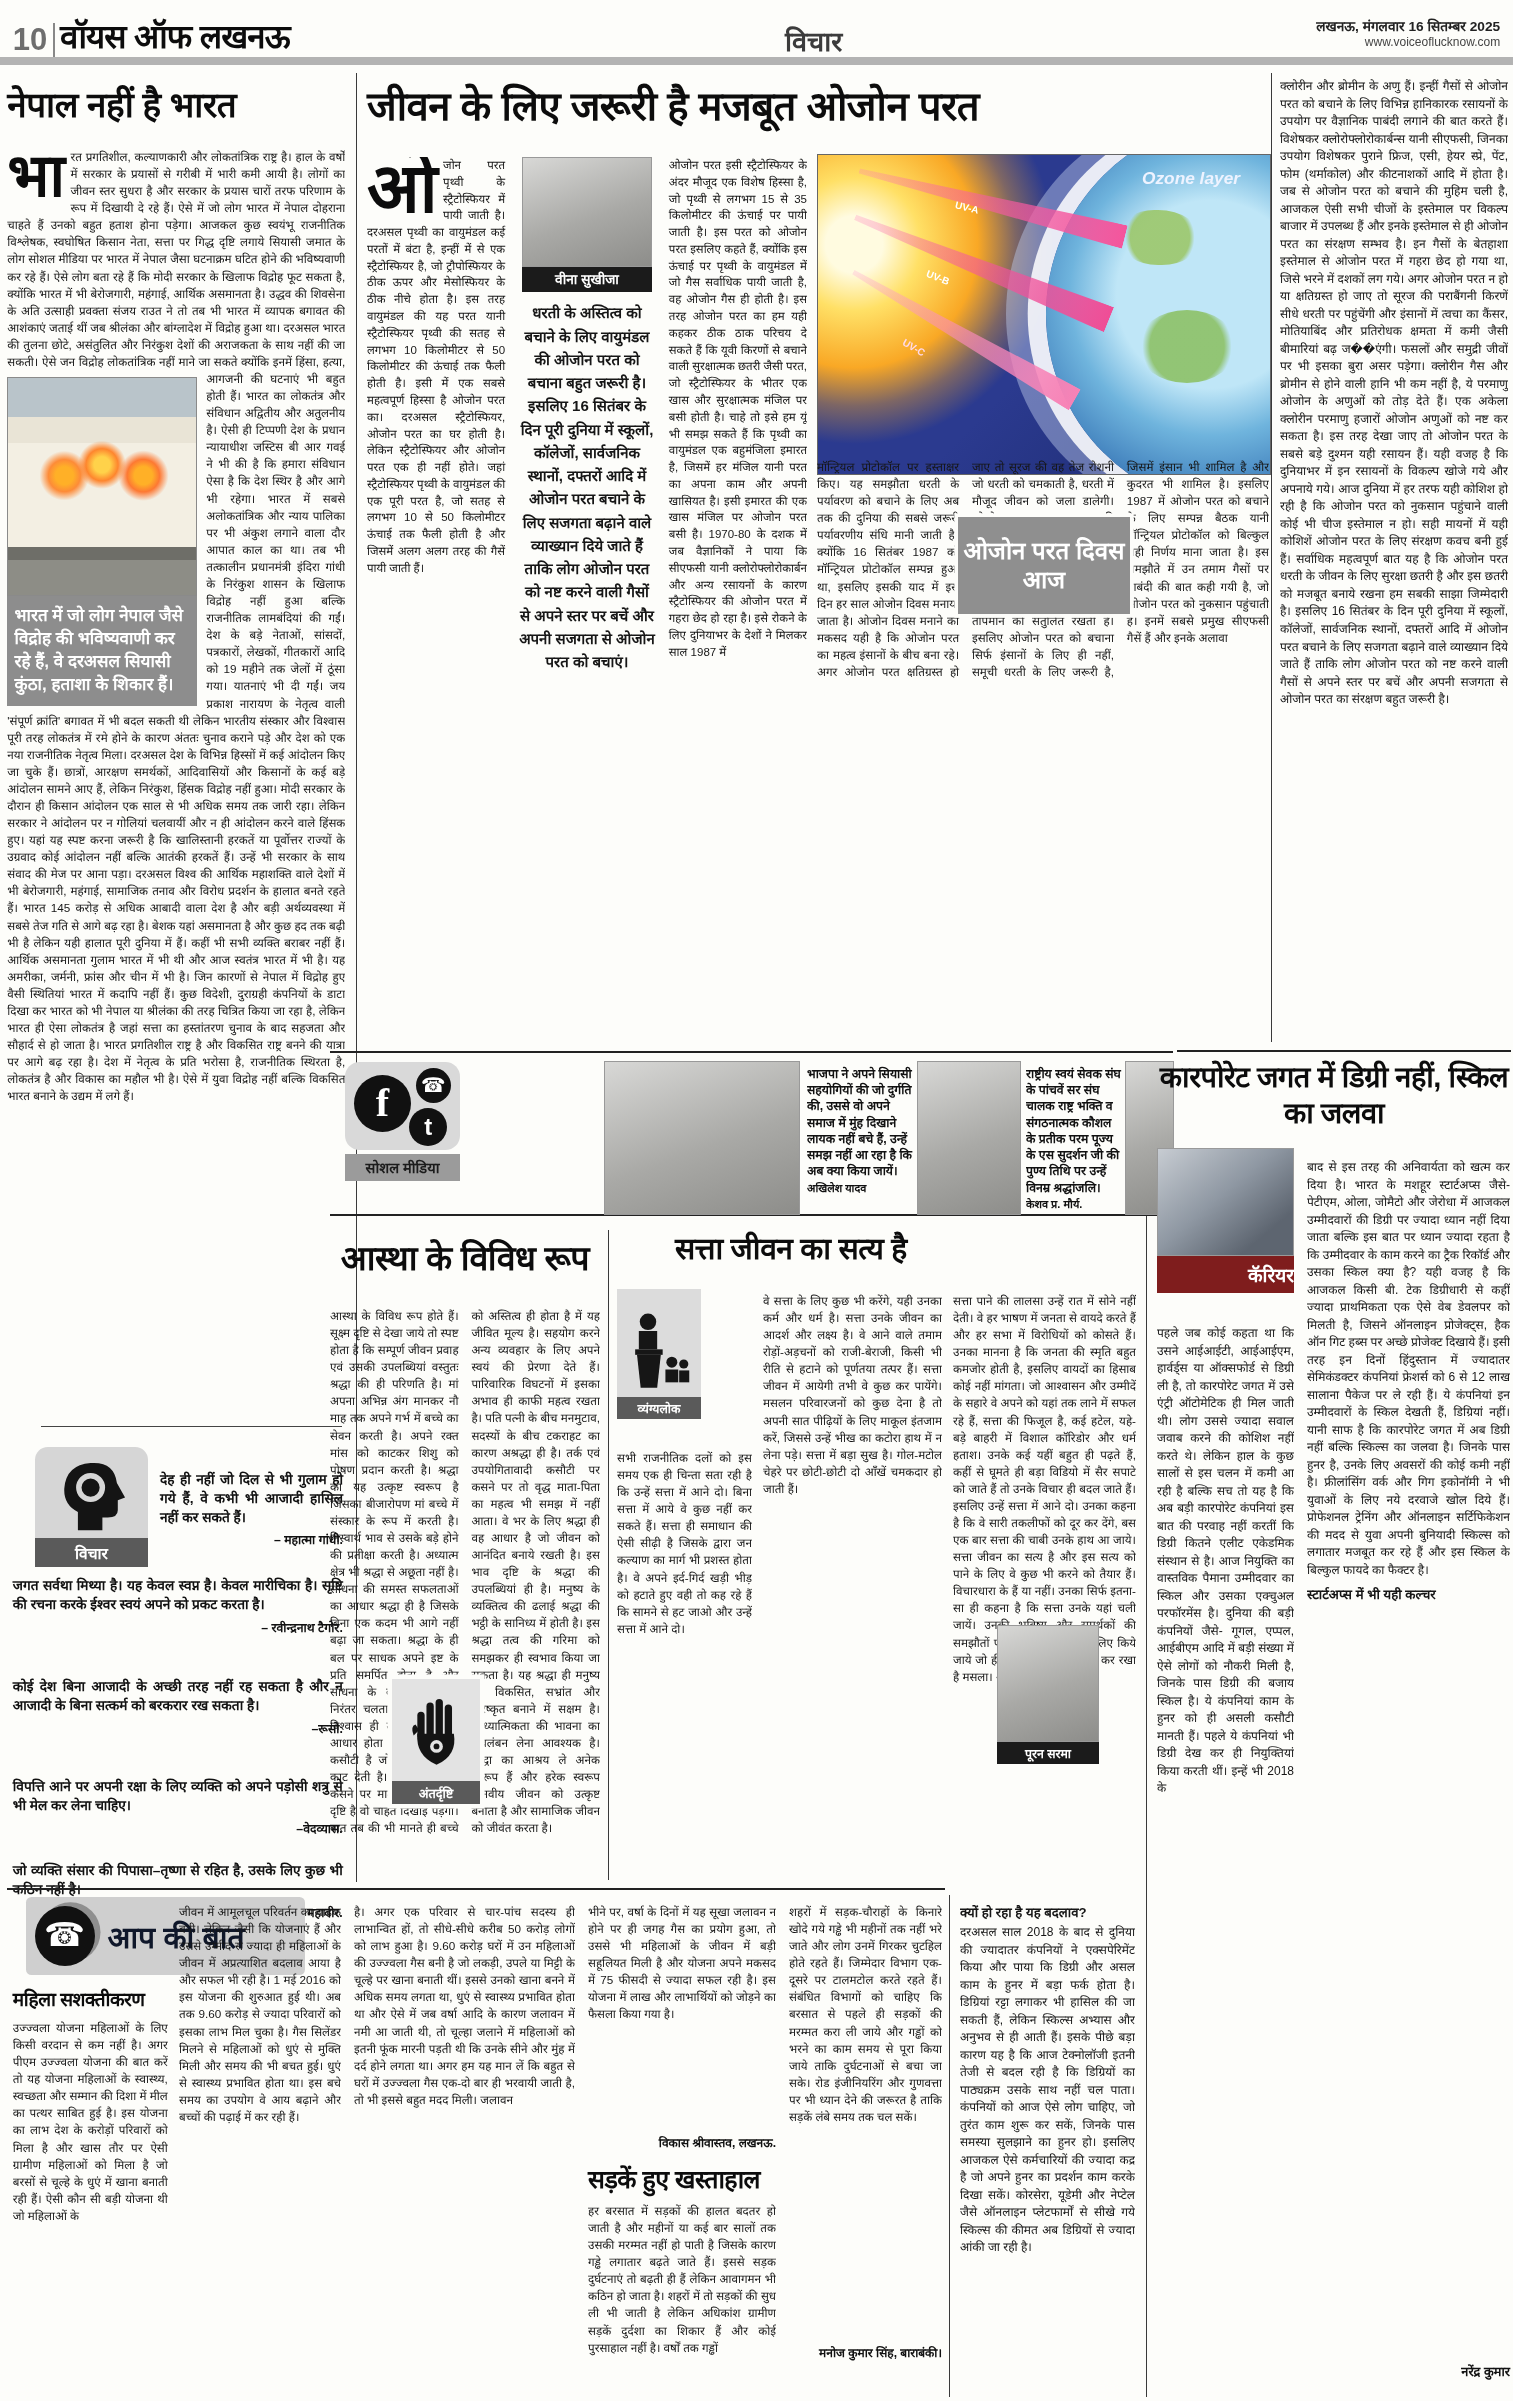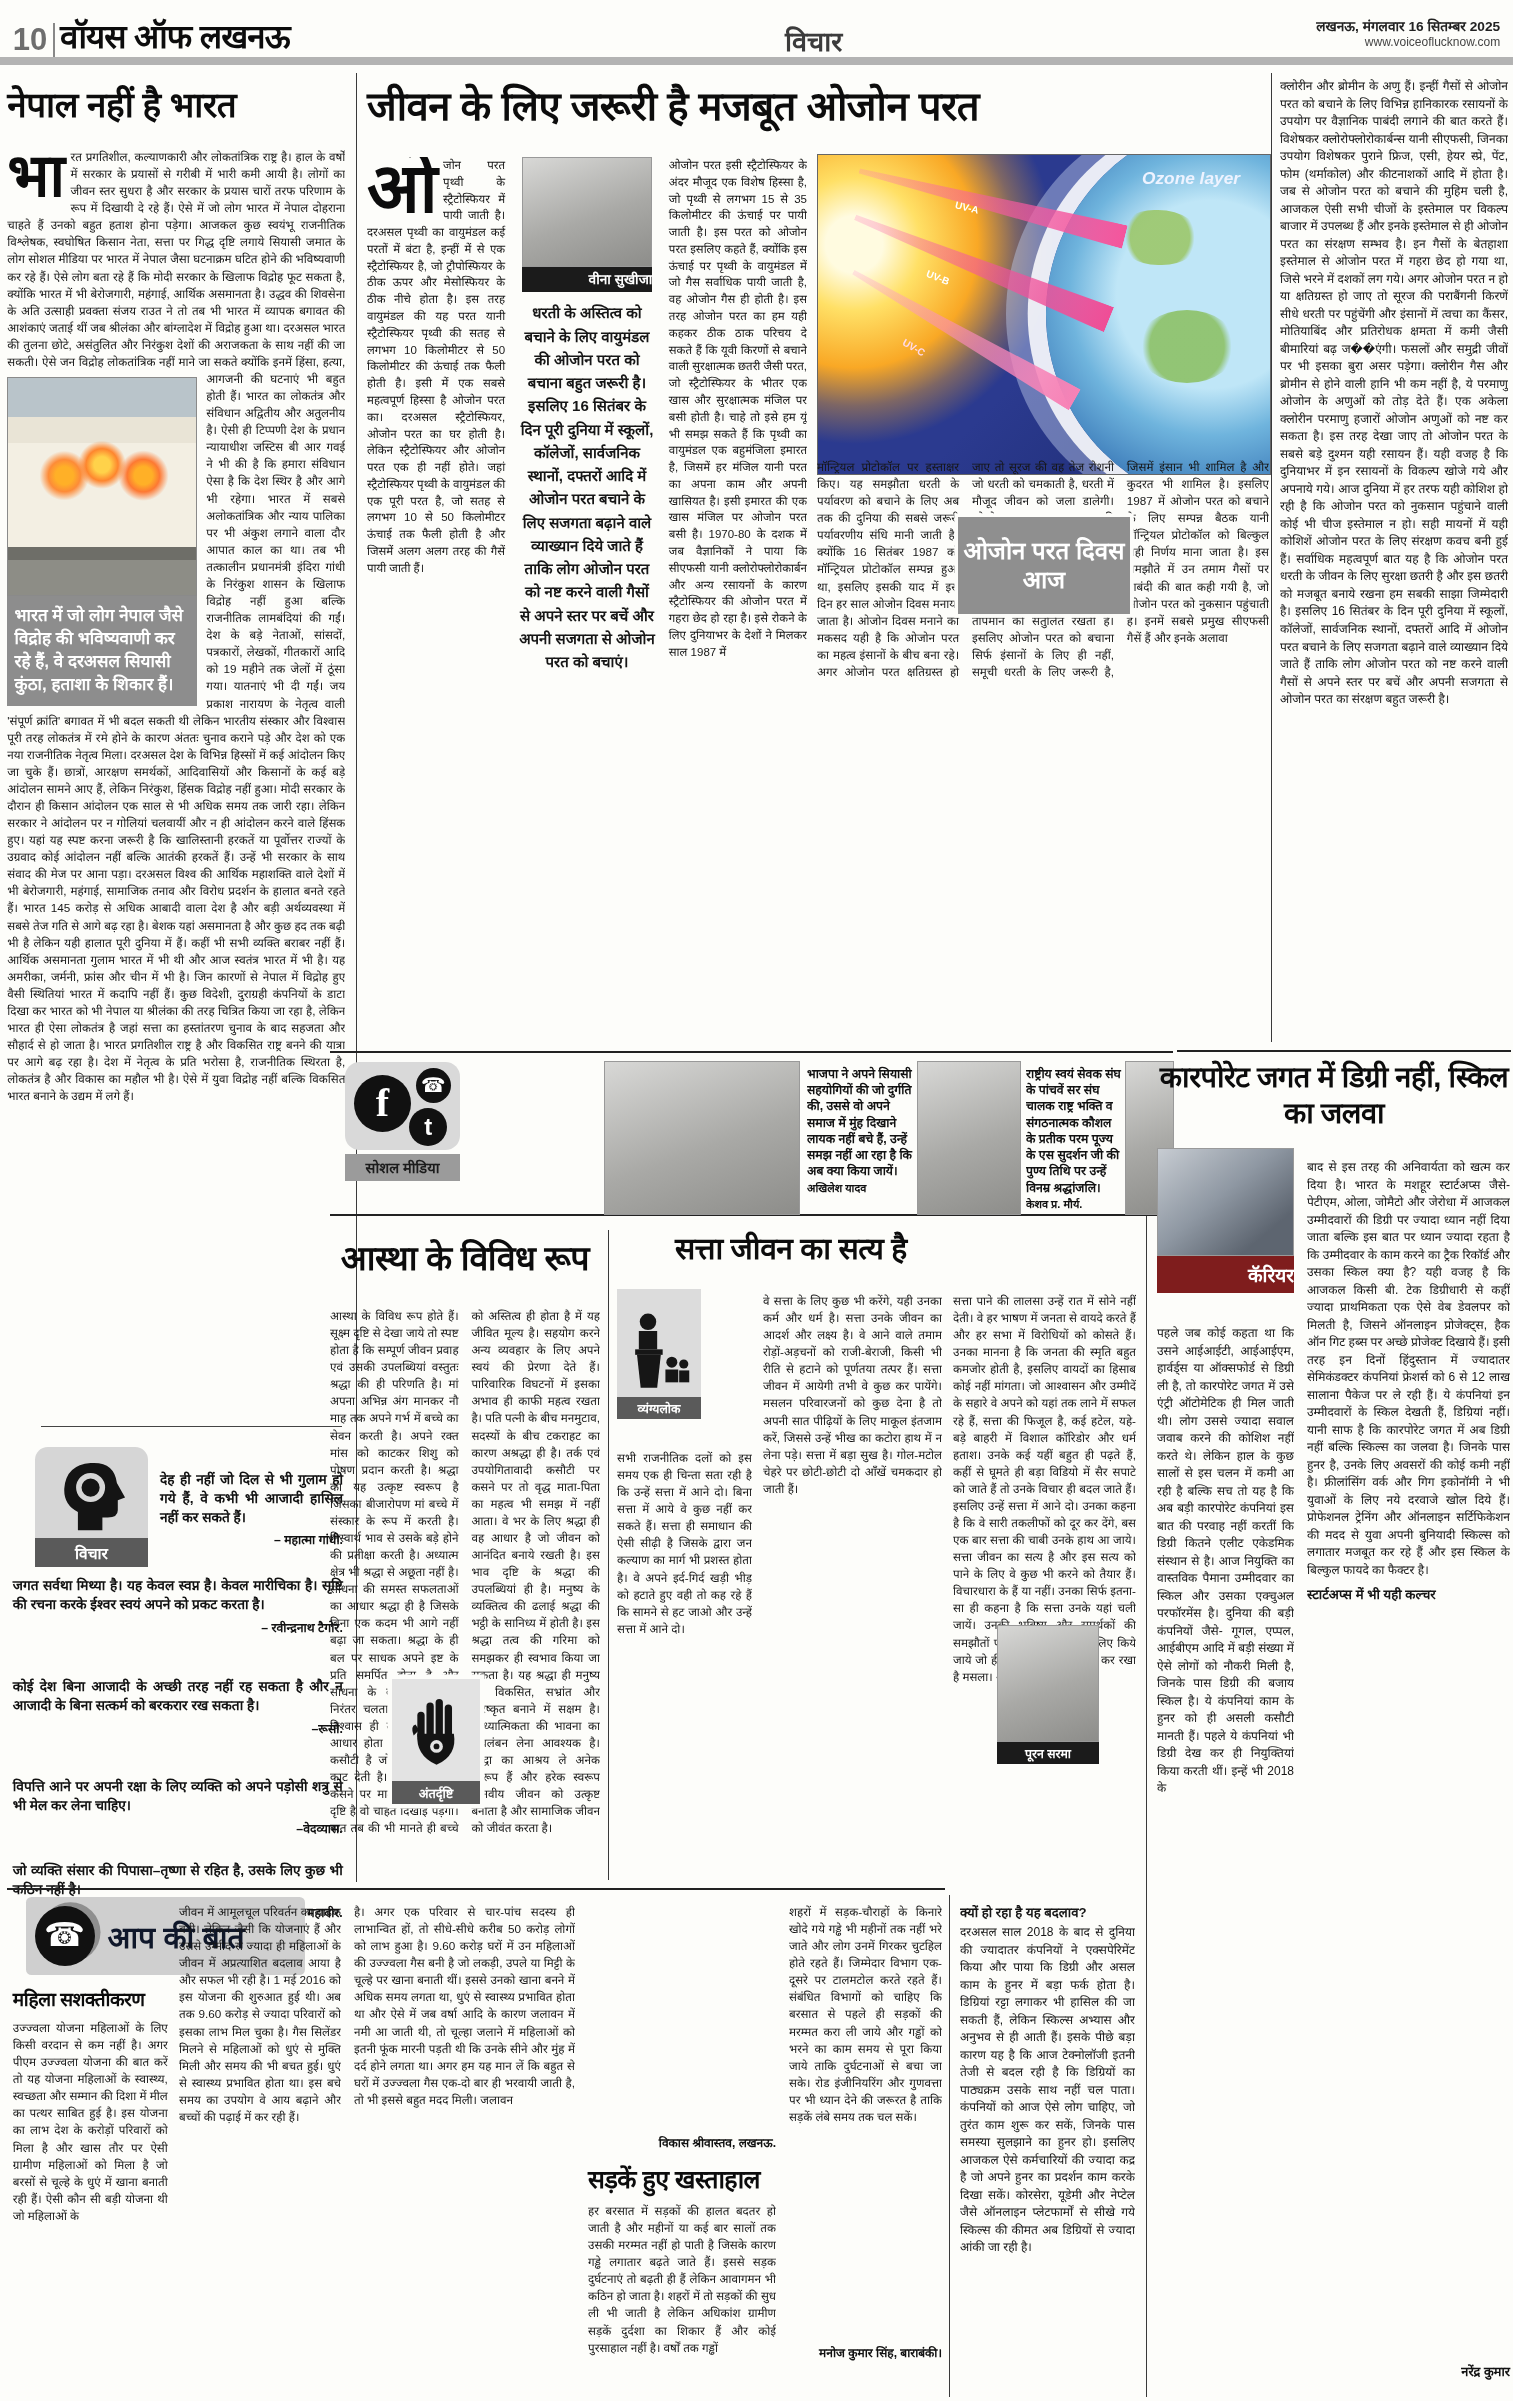--- a/index.html
+++ b/index.html
@@ -106,21 +106,21 @@
     <div class="abs" style="left:137px;top:47px;color:#fff;font-size:10px;font-weight:bold;transform:rotate(14deg);">UV-A</div>
     <div class="abs" style="left:108px;top:117px;color:#fff;font-size:10px;font-weight:bold;transform:rotate(22deg);">UV-B</div>
     <div class="abs" style="left:84px;top:187px;color:#ffd9ea;font-size:10px;font-weight:bold;transform:rotate(30deg);">UV-C</div>
   </div>
 
   <div class="abs txt" style="left:367px;top:157px;width:440px;height:891px;column-count:3;column-gap:12.8px;font-size:11.5px;">
     <span class="drop" style="font-size:69px;">ओ</span>
     <span>जोन परत पृथ्वी के स्ट्रैटोस्फियर में पायी जाती है। दरअसल पृथ्वी का वायुमंडल कई परतों में बंटा है, इन्हीं में से एक स्ट्रैटोस्फियर है, जो ट्रौपोस्फियर के ठीक ऊपर और मेसोस्फियर के ठीक नीचे होता है। इस तरह वायुमंडल की यह परत यानी स्ट्रैटोस्फियर पृथ्वी की सतह से लगभग 10 किलोमीटर से 50 किलोमीटर की ऊंचाई तक फैली होती है। इसी में एक सबसे महत्वपूर्ण हिस्सा है ओजोन परत का। दरअसल स्ट्रैटोस्फियर, ओजोन परत का घर होती है। लेकिन स्ट्रैटोस्फियर और ओजोन परत एक ही नहीं होते। जहां स्ट्रैटोस्फियर पृथ्वी के वायुमंडल की एक पूरी परत है, जो सतह से लगभग 10 से 50 किलोमीटर ऊंचाई तक फैली होती है और जिसमें अलग अलग तरह की गैसें पायी जाती हैं।</span>
     <span style="display:block;margin:9px 3.7px;break-inside:avoid;">
       <span class="facephoto" style="display:block;height:108px;position:relative;"></span>
-      <span style="display:block;background:#1b1b1b;color:#fff;text-align:right;font-weight:bold;font-size:13.7px;padding:2.7px 0;">वीना सुखीजा</span>
+      <span style="display:block;background:#1b1b1b;color:#fff;text-align:center;font-weight:bold;font-size:13.7px;padding:2.7px 0;">वीना सुखीजा</span>
     </span>
     <span style="display:block;font-size:15px;font-weight:bold;line-height:1.55;text-align:center;margin:5.5px 0;">धरती के अस्तित्व को बचाने के लिए वायुमंडल की ओजोन परत को बचाना बहुत जरूरी है। इसलिए 16 सितंबर के दिन पूरी दुनिया में स्कूलों, कॉलेजों, सार्वजनिक स्थानों, दफ्तरों आदि में ओजोन परत बचाने के लिए सजगता बढ़ाने वाले व्याख्यान दिये जाते हैं ताकि लोग ओजोन परत को नष्ट करने वाली गैसों से अपने स्तर पर बचें और अपनी सजगता से ओजोन परत को बचाएं।</span>
     <span>ओजोन परत इसी स्ट्रैटोस्फियर के अंदर मौजूद एक विशेष हिस्सा है, जो पृथ्वी से लगभग 15 से 35 किलोमीटर की ऊंचाई पर पायी जाती है। इस परत को ओजोन परत इसलिए कहते हैं, क्योंकि इस ऊंचाई पर पृथ्वी के वायुमंडल में जो गैस सर्वाधिक पायी जाती है, वह ओजोन गैस ही होती है। इस तरह ओजोन परत का हम यही कहकर ठीक ठाक परिचय दे सकते हैं कि यूवी किरणों से बचाने वाली सुरक्षात्मक छतरी जैसी परत, जो स्ट्रैटोस्फियर के भीतर एक खास और सुरक्षात्मक मंजिल पर बसी होती है। चाहे तो इसे हम यूं भी समझ सकते हैं कि पृथ्वी का वायुमंडल एक बहुमंजिला इमारत है, जिसमें हर मंजिल यानी परत का अपना काम और अपनी खासियत है। इसी इमारत की एक खास मंजिल पर ओजोन परत बसी है।</span>
     <span>1970-80 के दशक में जब वैज्ञानिकों ने पाया कि सीएफसी यानी क्लोरोफ्लोरोकार्बन और अन्य रसायनों के कारण स्ट्रैटोस्फियर की ओजोन परत में गहरा छेद हो रहा है। इसे रोकने के लिए दुनियाभर के देशों ने मिलकर साल 1987 में</span>
   </div>
 
   <div class="abs txt" style="left:817px;top:458px;width:452px;height:590px;column-count:3;column-gap:12.8px;">
     <span>मॉन्ट्रियल प्रोटोकॉल पर हस्ताक्षर किए। यह समझौता धरती के पर्यावरण को बचाने के लिए अब तक की दुनिया की सबसे जरूरी पर्यावरणीय संधि मानी जाती है। क्योंकि 16 सितंबर 1987 को मॉन्ट्रियल प्रोटोकॉल सम्पन्न हुआ था, इसलिए इसकी याद में इस दिन हर साल ओजोन दिवस मनाया जाता है। ओजोन दिवस मनाने का मकसद यही है कि ओजोन परत का महत्व इंसानों के बीच बना रहे। अगर ओजोन परत क्षतिग्रस्त हो जाए तो सूरज की वह तेज रोशनी जो धरती को चमकाती है, धरती में मौजूद जीवन को जला डालेगी। ओजोन परत सूरज की अल्ट्रावायलेट या पराबैंगनी किरणों को धरती पर सीधे नहीं पहुंचने देती, जिससे</span>
     <span>धरती में तापमान या गर्मी बढ़ जाती है, क्योंकि यह ओजोन परत ही है, जो वायुमंडलीय तापमान को संतुलित रखती है। इसलिए ओजोन परत को बचाना सिर्फ इंसानों के लिए ही नहीं, समूची धरती के लिए जरूरी है, जिसमें इंसान भी शामिल है और कुदरत भी शामिल है। इसलिए 1987 में ओजोन परत को बचाने के लिए सम्पन्न बैठक यानी मॉन्ट्रियल प्रोटोकॉल को बिल्कुल सही निर्णय माना जाता है। इस समझौते में उन तमाम गैसों पर पाबंदी की बात कही गयी है, जो ओजोन परत को नुकसान पहुंचाती हैं। इनमें सबसे प्रमुख सीएफसी गैसें हैं और इनके अलावा</span>
   </div>
@@ -223,20 +223,21 @@
   <div class="abs" style="left:7.3px;top:1888px;width:938px;height:1.8px;background:#222;"></div>
   <div class="abs" style="left:25.6px;top:1897px;width:279px;height:78px;background:#cfcfcf;border-radius:5.5px;display:flex;align-items:center;gap:12.8px;padding:0 9px;box-sizing:border-box;">
     <div style="width:60px;height:60px;border-radius:50%;background:#111;color:#fff;font-size:33px;text-align:center;line-height:58px;box-shadow:5.5px -3.7px 0 0 #8f8f8f;">☎</div>
     <div style="font-size:30px;font-weight:bold;color:#0f172a;">आप की बात</div>
   </div>
 
   <div class="abs headline" style="left:12.8px;top:1986px;font-size:19px;">महिला सशक्तीकरण</div>
   <div class="abs txt" style="left:12.8px;top:2019px;width:155px;height:372px;">उज्ज्वला योजना महिलाओं के लिए किसी वरदान से कम नहीं है। अगर पीएम उज्ज्वला योजना की बात करें तो यह योजना महिलाओं के स्वास्थ्य, स्वच्छता और सम्मान की दिशा में मील का पत्थर साबित हुई है। इस योजना का लाभ देश के करोड़ों परिवारों को मिला है और खास तौर पर ऐसी ग्रामीण महिलाओं को मिला है जो बरसों से चूल्हे के धुएं में खाना बनाती रही हैं। ऐसी कौन सी बड़ी योजना थी जो महिलाओं के</div>
   <div class="abs txt" style="left:179px;top:1903px;width:162px;height:489px;">जीवन में आमूलचूल परिवर्तन का वाहक बनी। लेकिन जैसी कि योजनाएं हैं और उससे उम्मीद से ज्यादा ही महिलाओं के जीवन में अप्रत्याशित बदलाव आया है और सफल भी रही है। 1 मई 2016 को इस योजना की शुरुआत हुई थी। अब तक 9.60 करोड़ से ज्यादा परिवारों को इसका लाभ मिल चुका है। गैस सिलेंडर मिलने से महिलाओं को धुएं से मुक्ति मिली और समय की भी बचत हुई। धुएं से स्वास्थ्य प्रभावित होता था। इस बचे समय का उपयोग वे आय बढ़ाने और बच्चों की पढ़ाई में कर रही हैं।</div>
   <div class="abs txt" style="left:354px;top:1903px;width:221px;height:489px;">है। अगर एक परिवार से चार-पांच सदस्य ही लाभान्वित हों, तो सीधे-सीधे करीब 50 करोड़ लोगों को लाभ हुआ है। 9.60 करोड़ घरों में उन महिलाओं की उज्ज्वला गैस बनी है जो लकड़ी, उपले या मिट्टी के चूल्हे पर खाना बनाती थीं। इससे उनको खाना बनने में अधिक समय लगता था, धुएं से स्वास्थ्य प्रभावित होता था और ऐसे में जब वर्षा आदि के कारण जलावन में नमी आ जाती थी, तो चूल्हा जलाने में महिलाओं को इतनी फूंक मारनी पड़ती थी कि उनके सीने और मुंह में दर्द होने लगता था। अगर हम यह मान लें कि बहुत से घरों में उज्ज्वला गैस एक-दो बार ही भरवायी जाती है, तो भी इससे बहुत मदद मिली। जलावन</div>
+  <div class="abs txt" style="left:588px;top:1903px;width:188px;height:228px;">भीने पर, वर्षा के दिनों में यह सूखा जलावन न होने पर ही जगह गैस का प्रयोग हुआ, तो उससे भी महिलाओं के जीवन में बड़ी सहूलियत मिली है और योजना अपने मकसद में 75 फीसदी से ज्यादा सफल रही है। इस योजना में लाख और लाभार्थियों को जोड़ने का फैसला किया गया है।</div>
   <div class="abs byline" style="left:588px;top:2134px;width:188px;">विकास श्रीवास्तव, लखनऊ.</div>
   <div class="abs headline" style="left:588px;top:2161px;font-size:25px;">सड़कें हुए खस्ताहाल</div>
   <div class="abs txt" style="left:588px;top:2202px;width:188px;height:192px;">हर बरसात में सड़कों की हालत बदतर हो जाती है और महीनों या कई बार सालों तक उसकी मरम्मत नहीं हो पाती है जिसके कारण गड्ढे लगातार बढ़ते जाते हैं। इससे सड़क दुर्घटनाएं तो बढ़ती ही हैं लेकिन आवागमन भी कठिन हो जाता है। शहरों में तो सड़कों की सुध ली भी जाती है लेकिन अधिकांश ग्रामीण सड़कें दुर्दशा का शिकार हैं और कोई पुरसाहाल नहीं है। वर्षों तक गड्ढों</div>
   <div class="abs txt" style="left:789px;top:1903px;width:153px;height:436px;">शहरों में सड़क-चौराहों के किनारे खोदे गये गड्ढे भी महीनों तक नहीं भरे जाते और लोग उनमें गिरकर चुटहिल होते रहते हैं। जिम्मेदार विभाग एक-दूसरे पर टालमटोल करते रहते हैं। संबंधित विभागों को चाहिए कि बरसात से पहले ही सड़कों की मरम्मत करा ली जाये और गड्ढों को भरने का काम समय से पूरा किया जाये ताकि दुर्घटनाओं से बचा जा सके। रोड इंजीनियरिंग और गुणवत्ता पर भी ध्यान देने की जरूरत है ताकि सड़कें लंबे समय तक चल सकें।</div>
   <div class="abs byline" style="left:789px;top:2344px;width:153px;">मनोज कुमार सिंह, बाराबंकी।</div>
 
 </div>
 
 
 </body></html>

